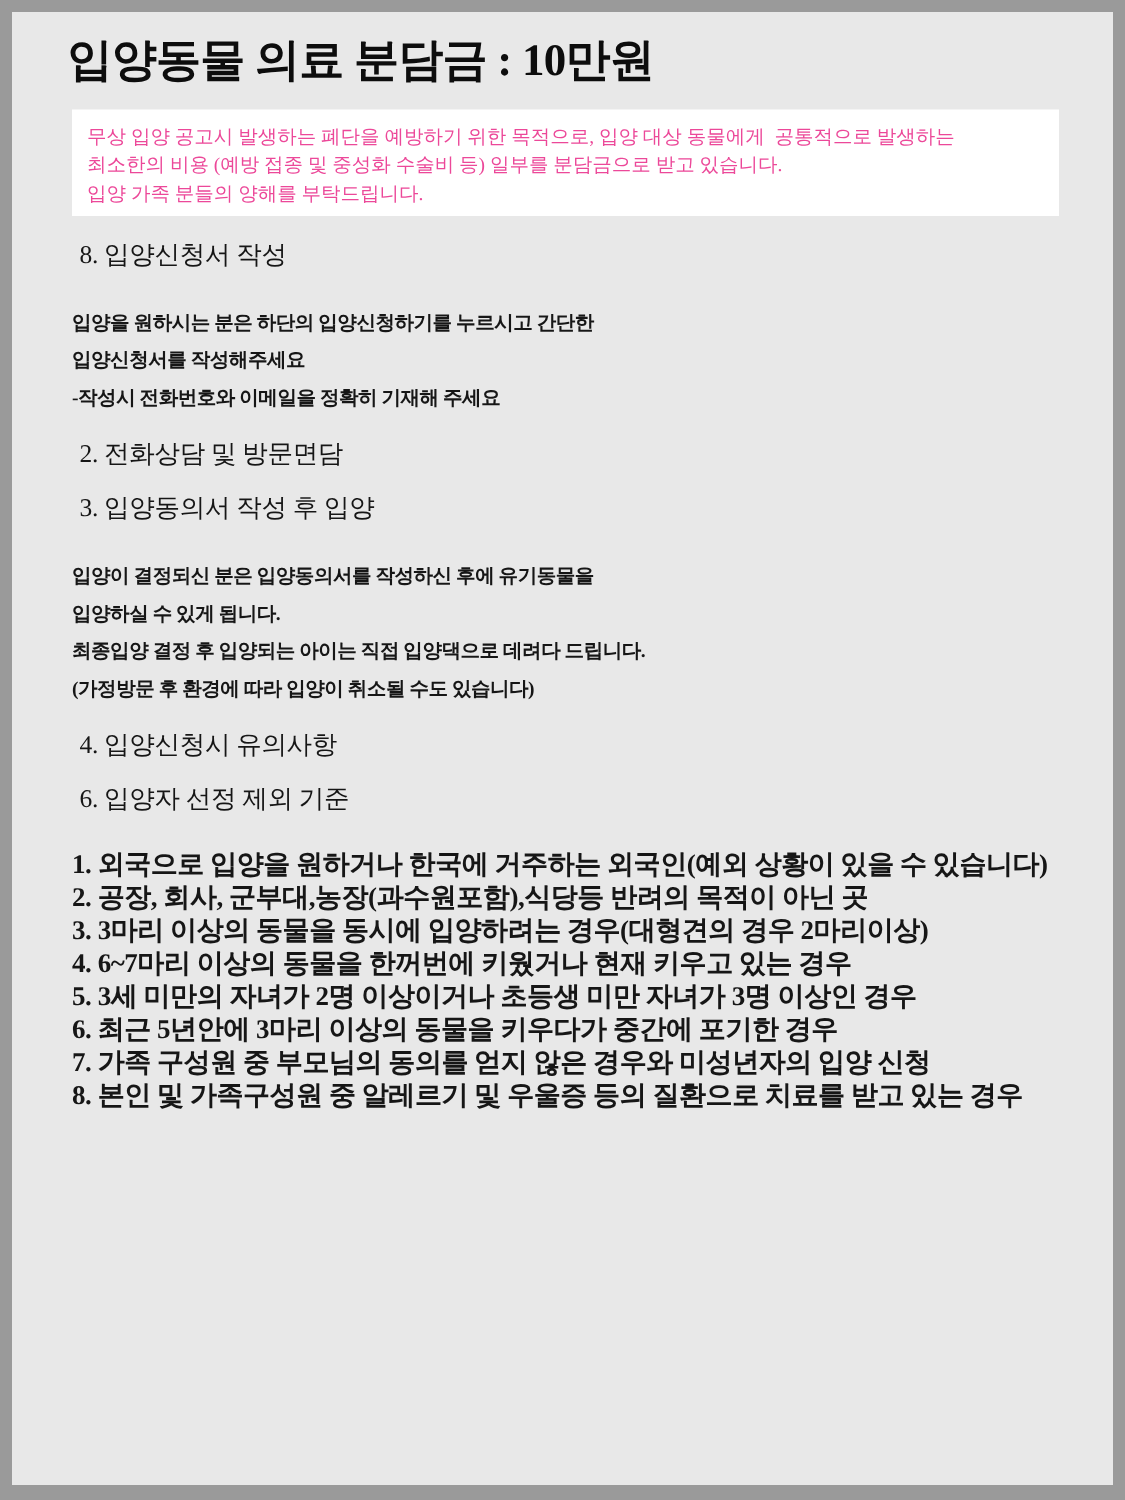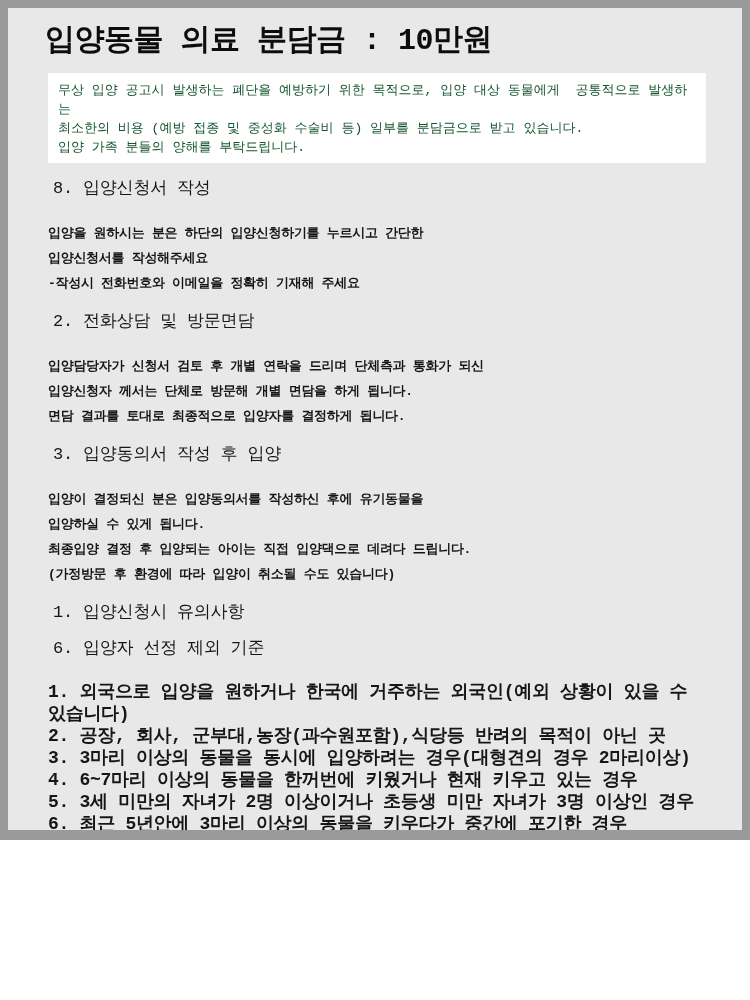--- a/index.html
+++ b/index.html
@@ -1,24 +1,24 @@
 <!DOCTYPE html>
 <html lang="ko"><head>
 <meta charset="utf-8">
 <style>
   html,body{margin:0;padding:0;background:#fff;}
   .page{
     position:relative;
-    width:750px;height:840px;
+    width:750px;height:1000px;
     box-sizing:border-box;
     border:8px solid #9a9a9a;
     border-bottom-width:10px;
     background:#e8e8e8;
     padding:14px 28px 0 40px;
-    font-family:Liberation Mono, monospace;
+    font-family:Liberation Serif, serif;
     color:#161616;
     overflow:hidden;
   }
   .page-title{
     margin:0 0 0 -3px;
     font-size:30px;
     line-height:38px;
     font-weight:bold;
     letter-spacing:-0.5px;
     color:#0d0d0d;
@@ -26,21 +26,21 @@
   }
   .notice-box{
     margin:13px 8px 0 0;
     background:#ffffff;
     padding:8px 12px 6px 10px;
     min-height:57px;
   }
   .notice-text{
     font-size:13px;
     line-height:19px;
-    color:#14532d;
+    color:#ec4899;
     white-space:pre-wrap;
   }
   .section-heading{
     margin:16px 0 0 5px;
     font-size:17px;
     line-height:20px;
     font-weight:normal;
     letter-spacing:-0.2px;
     white-space:pre-wrap;
   }
@@ -73,35 +73,32 @@
 
   <section>
     <h2 class="section-heading">8. 입양신청서 작성</h2>
     <p class="section-body">입양을 원하시는 분은 하단의 입양신청하기를 누르시고 간단한
 입양신청서를 작성해주세요
 -작성시 전화번호와 이메일을 정확히 기재해 주세요</p>
   </section>
 
   <section>
     <h2 class="section-heading">2. 전화상담 및 방문면담</h2>
-    <p class="section-body">입양담당자가 신청서 검토 후 개별 연락을 드리며 단체측과 통화가 되신
-입양신청자 께서는 단체로 방문해 개별 면담을 하게 됩니다.
-면담 결과를 토대로 최종적으로 입양자를 결정하게 됩니다.</p>
   </section>
 
   <section>
     <h2 class="section-heading">3. 입양동의서 작성 후 입양</h2>
     <p class="section-body">입양이 결정되신 분은 입양동의서를 작성하신 후에 유기동물을
 입양하실 수 있게 됩니다.
 최종입양 결정 후 입양되는 아이는 직접 입양댁으로 데려다 드립니다.
 (가정방문 후 환경에 따라 입양이 취소될 수도 있습니다)</p>
   </section>
 
   <section>
-    <h2 class="section-heading">1. 입양신청시 유의사항</h2>
+    <h2 class="section-heading">4. 입양신청시 유의사항</h2>
   </section>
 
   <section>
     <h2 class="section-heading">6. 입양자 선정 제외 기준</h2>
     <p class="section-body list">1. 외국으로 입양을 원하거나 한국에 거주하는 외국인(예외 상황이 있을 수 있습니다)
 2. 공장, 회사, 군부대,농장(과수원포함),식당등 반려의 목적이 아닌 곳
 3. 3마리 이상의 동물을 동시에 입양하려는 경우(대형견의 경우 2마리이상)
 4. 6~7마리 이상의 동물을 한꺼번에 키웠거나 현재 키우고 있는 경우
 5. 3세 미만의 자녀가 2명 이상이거나 초등생 미만 자녀가 3명 이상인 경우
 6. 최근 5년안에 3마리 이상의 동물을 키우다가 중간에 포기한 경우

